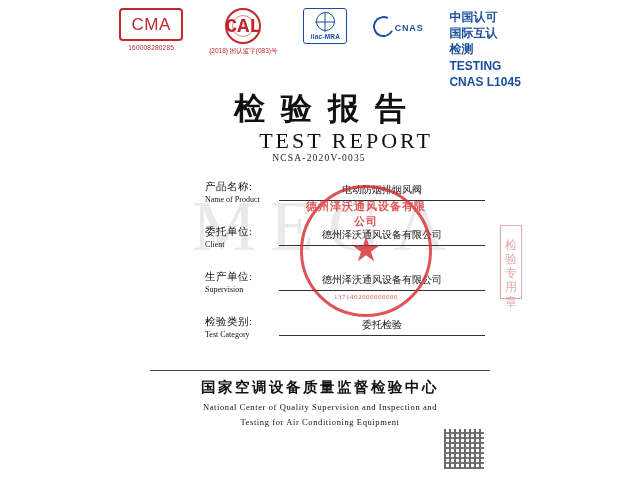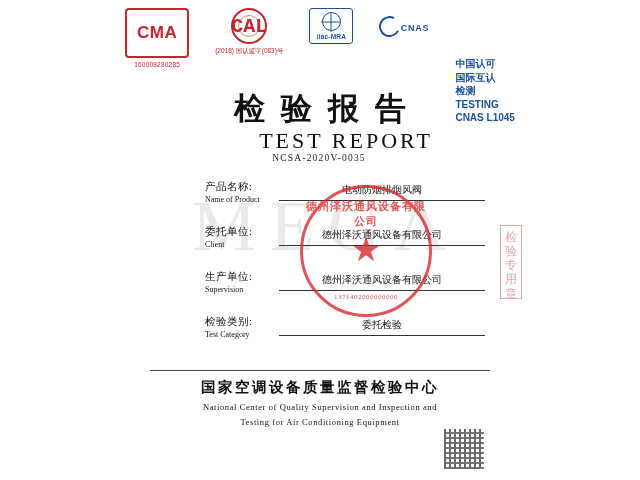--- a/index.html
+++ b/index.html
@@ -32,29 +32,29 @@
   .logo-block {
     display: flex;
     flex-direction: column;
     align-items: center;
     justify-content: flex-start;
   }
 
   
   .cma-badge {
     width: 64px;
-    height: 50px;
+    height: 33px;
     border: 2px solid #c1272d;
     border-radius: 4px;
     display: flex;
     align-items: center;
     justify-content: center;
     color: #c1272d;
     font-family: "Liberation Sans", sans-serif;
-    font-weight: bold;
+    font-weight: normal;
     font-size: 17px;
     letter-spacing: 0.5px;
     box-sizing: border-box;
   }
   .cma-sub {
     margin-top: 3px;
     font-family: "Liberation Sans", sans-serif;
     font-size: 6.5px;
     color: #c1272d;
     letter-spacing: 0.2px;
@@ -162,27 +162,26 @@
     font-family: "Liberation Sans", sans-serif;
     font-size: 9px;
     font-weight: bold;
     color: #1b4f9c;
     letter-spacing: 0.8px;
   }
 
   
   .cnas-lines {
     font-family: "Liberation Sans", sans-serif;
-    font-size: 10px;
+    font-size: 12px;
     font-weight: bold;
     color: #1b4f9c;
     line-height: 1.35;
     text-align: left;
     padding-top: 1px;
-    margin-top: 48px;
   }
 
   
   .watermark {
     position: absolute;
     left: 192px;
     top: 185px;
     font-family: "Liberation Serif", serif;
     font-size: 72px;
     font-weight: normal;
@@ -319,21 +318,21 @@
     position: absolute;
     left: 500px;
     top: 225px;
     width: 22px;
     height: 74px;
     border: 1.5px solid #e4989b;
     color: #e0979a;
     font-size: 12px;
     line-height: 1.18;
     text-align: center;
-    padding-top: 4px;
+    padding-top: 12px;
     box-sizing: border-box;
     opacity: 0.85;
   }
 
   
   .footer {
     position: absolute;
     top: 370px;
     left: 0;
     width: 640px;

